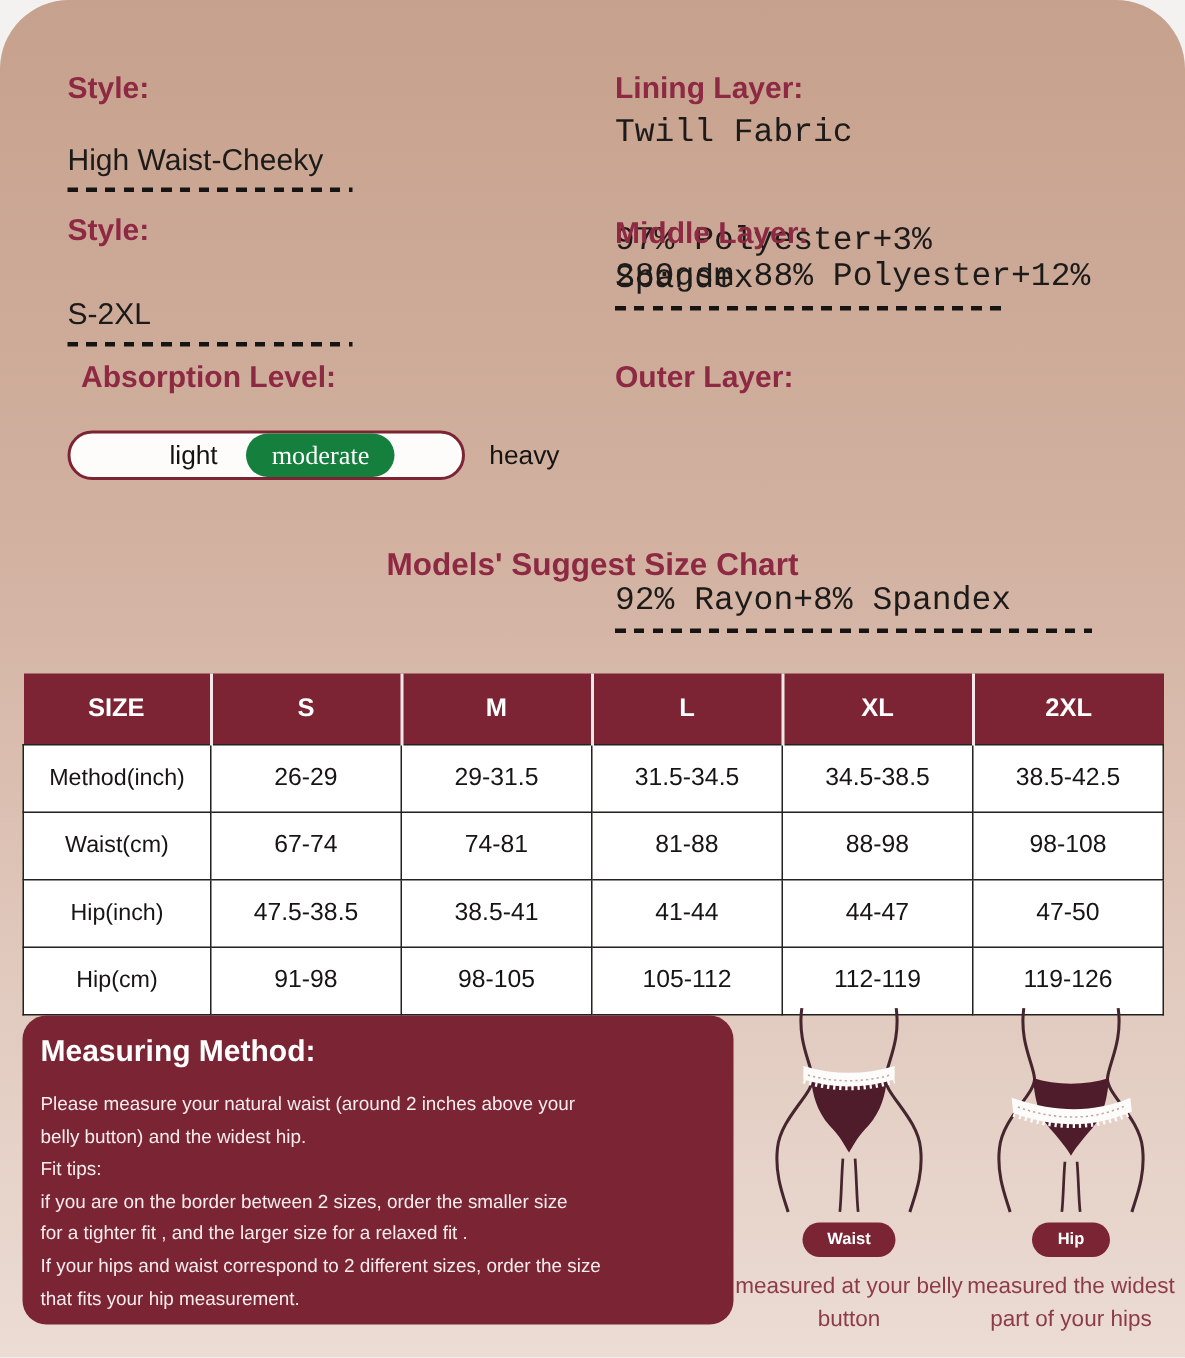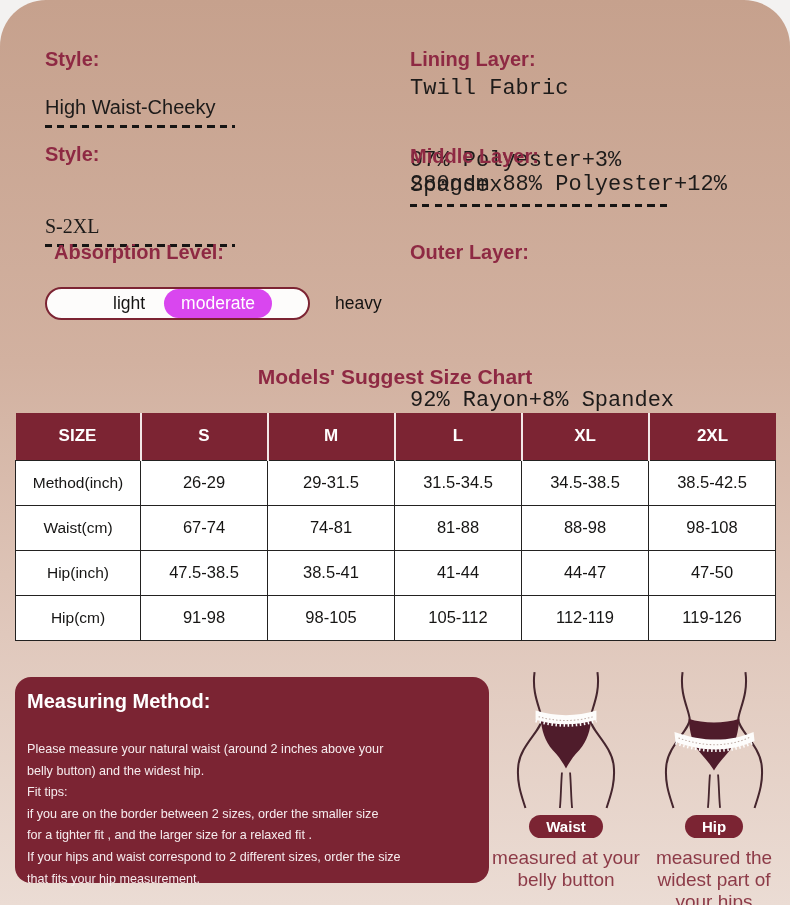--- a/index.html
+++ b/index.html
@@ -19,66 +19,66 @@
   }
   .rline{ color:#1d1b1a; font-size:22px;font-family:Liberation Mono, monospace; }
   
   .pill{
     display:flex; align-items:center; width:265px; height:33px;
     background:#fdfcfb; border:2px solid #7c2433; border-radius:17px;
   }
   .pill .opt{ font-size:17.5px; color:#141312; padding:0 18px;margin-left:44px; }
   .pill .opt.first{ padding-left:22px; }
   .pill .opt.selected{
-    background:#d946ef; color:#fff; border-radius:15px; height:29px;
-    display:flex; align-items:center; padding:0 17px; margin:0 1px;
+    background:#15803d; color:#fff; border-radius:15px; height:29px;
+    display:flex; align-items:center; padding:0 17px; margin:0 1px;font-family:Liberation Serif, serif;
   }
   
   .chart-title{ width:790px; text-align:center; color:#8e2943; font-weight:bold; font-size:21px; }
-  table.size{ border-collapse:collapse; table-layout:fixed; width:760px; }
+  table.size{ border-collapse:collapse; table-layout:fixed; width:760px;margin-top:36px; }
   table.size th{
     background:#7c2433; color:#fff; font-weight:bold; font-size:17px; height:47px;
     border-right:2px solid #f3e7e7;
   }
   table.size th:last-child{ border-right:none; }
   table.size td{
     background:#fff; border:1.5px solid #232221; text-align:center; height:45px;
     font-size:16.5px; color:#161514;
   }
   table.size td.rowlabel{ font-size:15.5px; }
   
   .mbox{
     width:474px; height:206px; background:#7b2433; border-radius:16px;
     padding:13px 10px 10px 12px; color:#fff;
   }
-  .mbox .mtitle{ font-size:20px; font-weight:bold; margin-bottom:26px; }
+  .mbox .mtitle{ font-size:20px; font-weight:bold; margin-bottom:13px; }
   .mbox .m-line{ font-size:12.6px; line-height:21.6px; color:#f6ecee; white-space:nowrap; }
   
   .figs{ display:flex; width:296px; }
   .fig{ width:148px; display:flex; flex-direction:column; align-items:center; }
   .fig svg{ display:block; }
   .badge{
-    margin-top:5px; background:#7b2433; color:#fff; font-weight:bold; font-size:15px;
+    margin-top:5px; background:#7b2433; color:#fff; font-weight:bold; font-size:11px;
     border-radius:12px; padding:3px 17px; line-height:17px;
   }
   .caption{
     margin-top:9px; width:152px; text-align:center; color:#8d3b48;
-    font-size:19px; line-height:22px;
+    font-size:15px; line-height:22px;
   }
 </style>
 </head>
 <body>
 
 <div class="panel">
 
   <div class="abs label" style="left:45px; top:48px;">Style:</div>
   <div class="abs value dashed" style="left:45px; top:96px; width:190px;">High Waist-Cheeky</div>
 
   <div class="abs label" style="left:45px; top:143px;">Style:</div>
-  <div class="abs value dashed" style="left:45px; top:192px; width:190px;font-family:Liberation Serif, serif;">S-2XL</div>
+  <div class="abs value dashed" style="left:45px; top:176px; width:190px;">S-2XL</div>
 
   <div class="abs label" style="left:54px; top:241px;">Absorption Level:</div>
   <div class="abs pill" style="left:45px; top:287px;">
     <span class="opt first">light</span>
     <span class="opt selected">moderate</span>
     <span class="opt">heavy</span>
   </div>
 
   <div class="abs label" style="left:410px; top:48px;">Lining Layer:</div>
   <div class="abs rline" style="left:410px; top:76px;">Twill Fabric</div>

